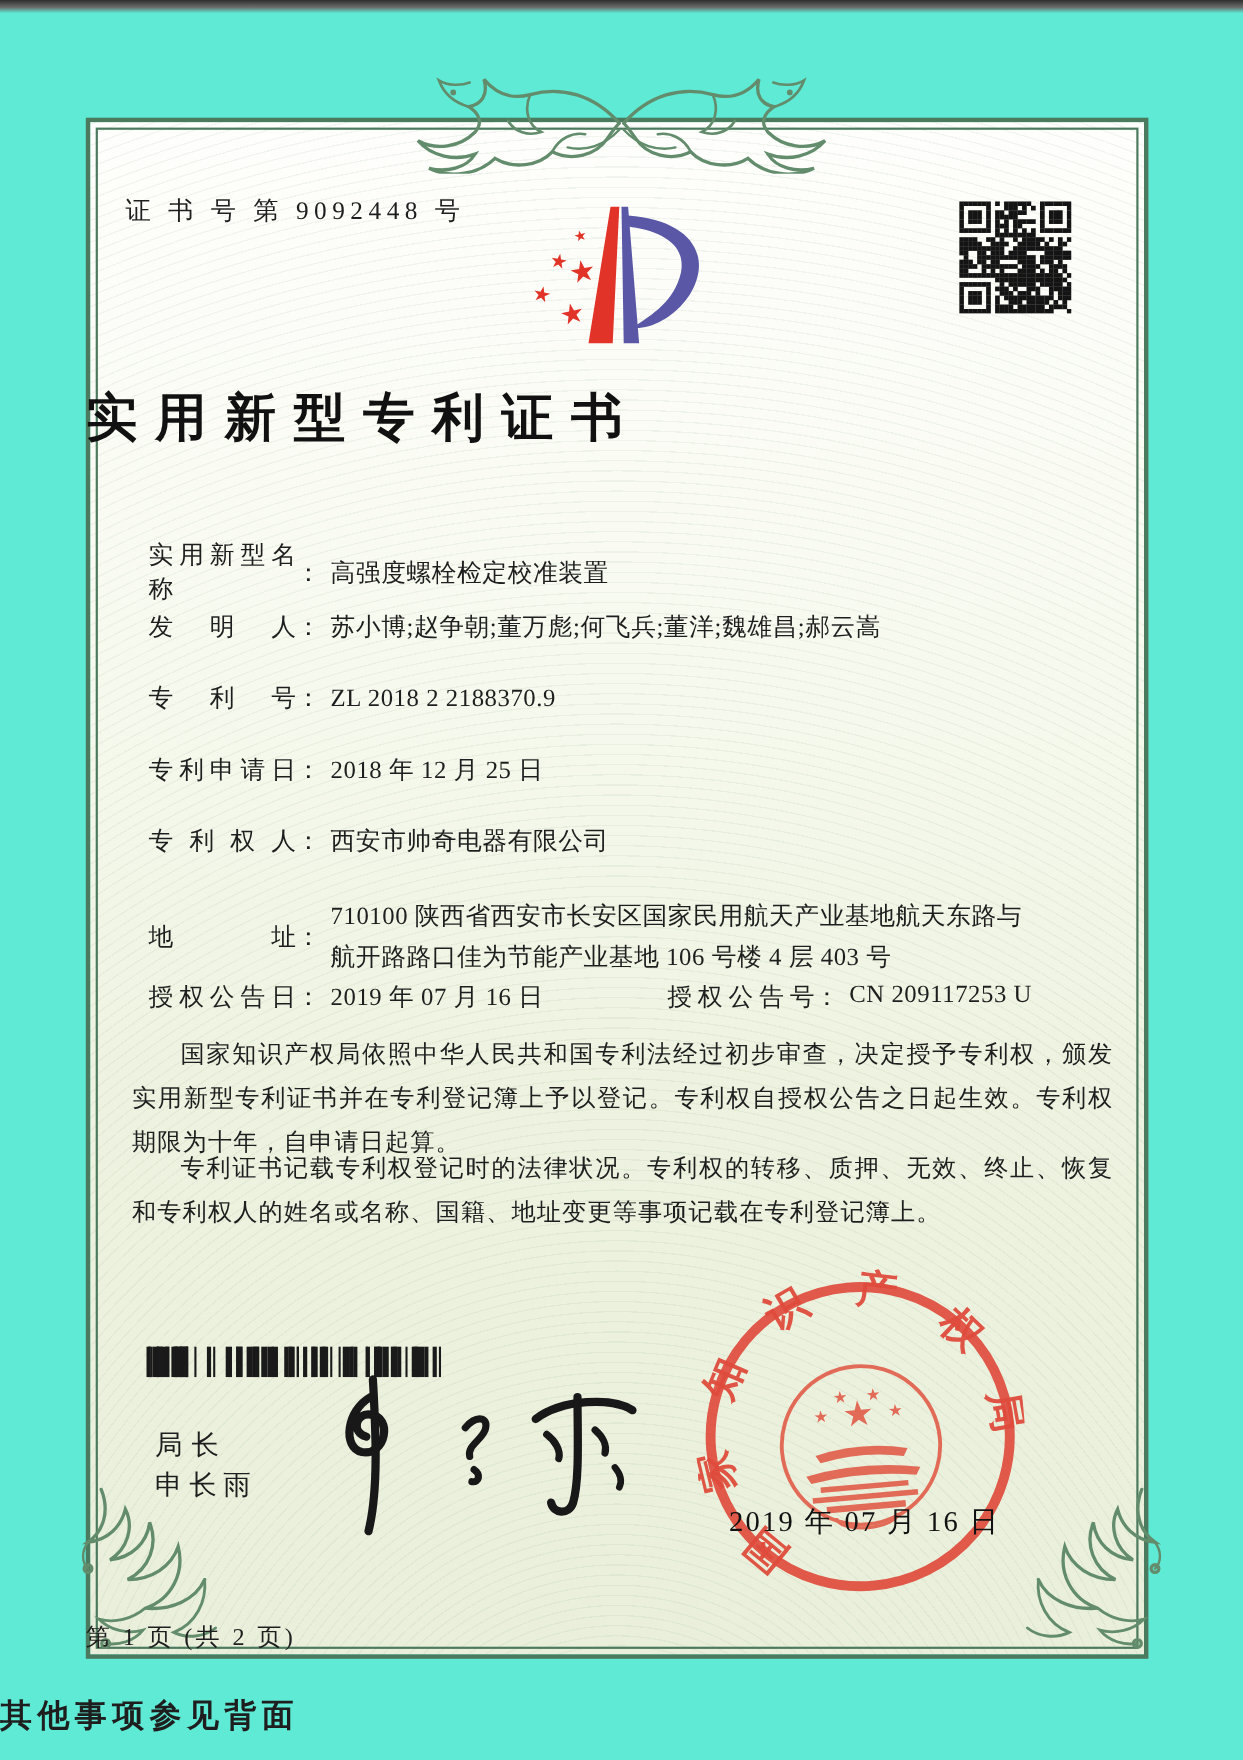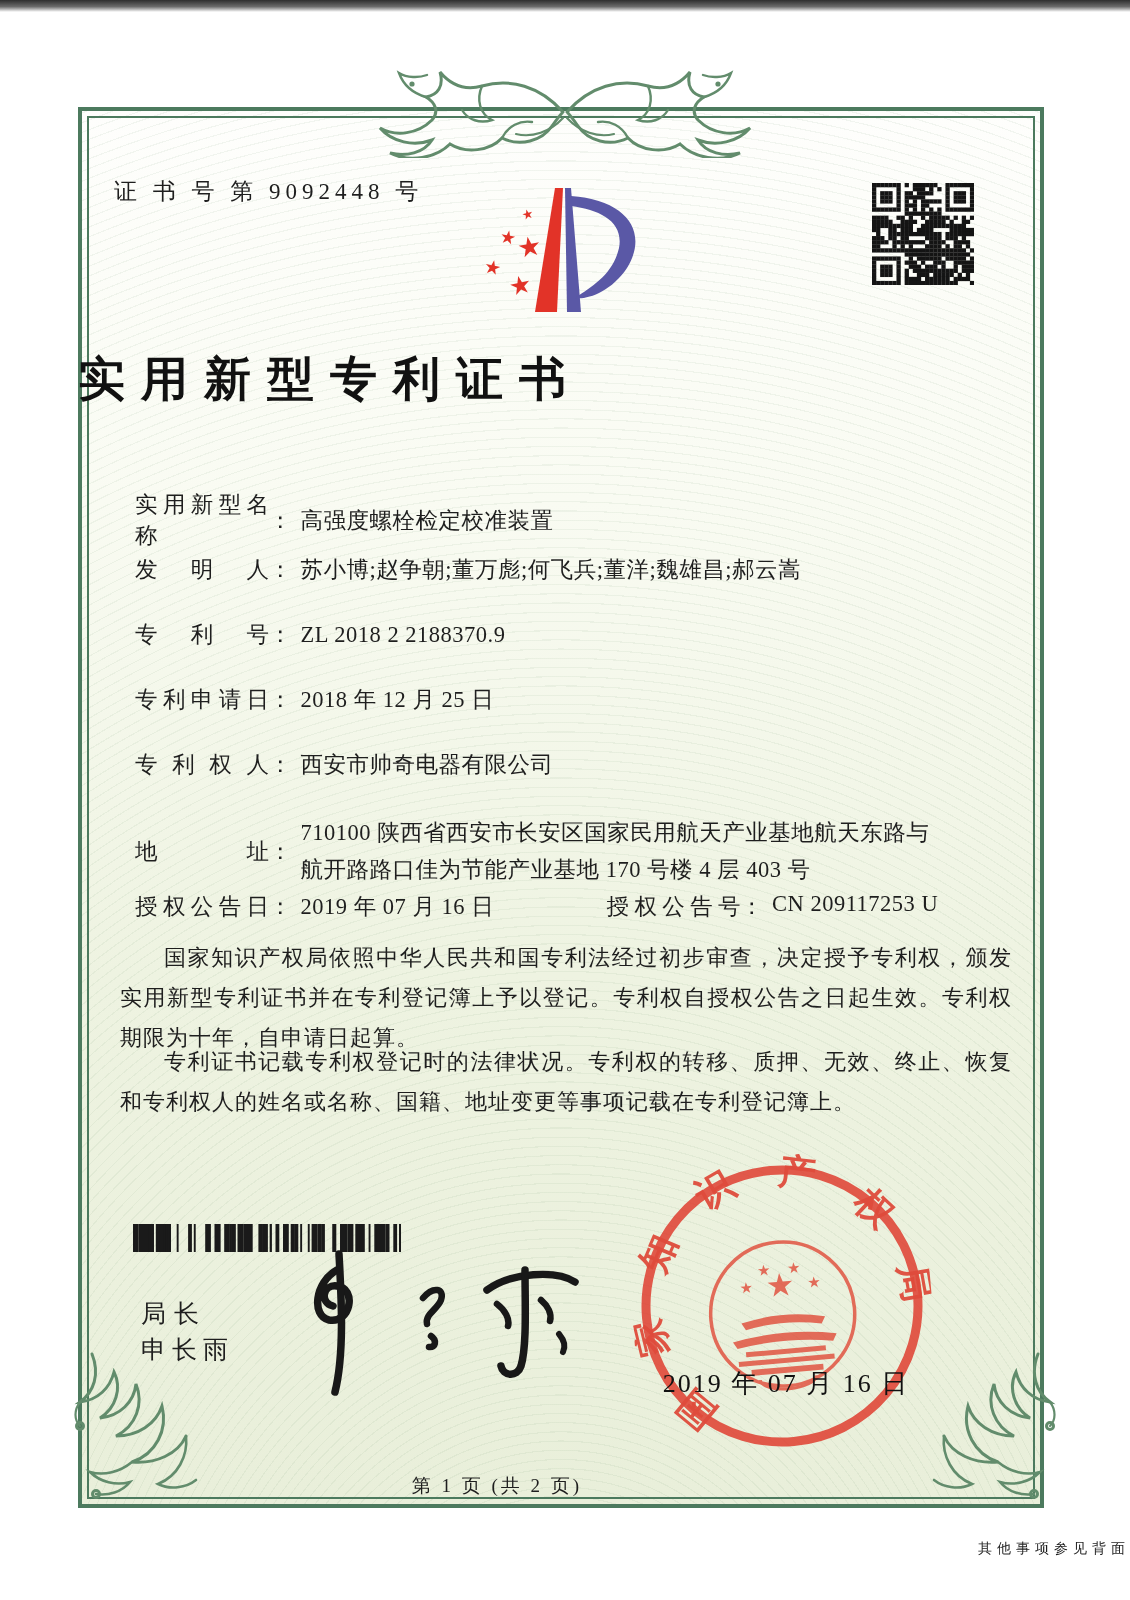--- a/index.html
+++ b/index.html
@@ -1,18 +1,18 @@
 <!DOCTYPE html>
 <html><head>
 <meta charset="utf-8">
 <style>
   html,body{margin:0;padding:0;background:#e8e8e8;}
   .page{
     position:relative;width:1130px;height:1600px;margin:0 auto;
-    background:#ffffff;overflow:hidden;
+    background:#5eead4;overflow:hidden;
     font-family:"Liberation Serif","DejaVu Serif",serif;color:#1e1e1e;
   }
   .scan-edge{position:absolute;left:0;top:0;width:100%;height:12px;
     background:linear-gradient(180deg,#2e2e2e 0%,#6b6b6b 55%,rgba(160,160,160,0) 100%);}
   
   .frame{
     position:absolute;left:78px;top:107px;width:966px;height:1401px;
     border:4px solid #4c7a5e;box-sizing:border-box;
     background:
       repeating-radial-gradient(120% 95% at 50% 118%, rgba(110,150,110,0.085) 0 1px, rgba(0,0,0,0) 1px 8px),
@@ -40,22 +40,22 @@
     position:absolute;left:120px;width:892px;font-size:22px;line-height:40px;
     text-align:justify;text-indent:2em;letter-spacing:1px;
   }
   .barcode{position:absolute;left:133px;top:1224px;}
   .signer-title{position:absolute;left:141px;top:1283px;font-size:25px;letter-spacing:8px;font-family:Liberation Mono, monospace;margin-top:14px;}
   .signer-name{position:absolute;left:141px;top:1333px;font-size:25px;letter-spacing:6px;font-family:"Liberation Sans","DejaVu Sans",sans-serif;}
   .signature{position:absolute;left:275px;top:1240px;}
   .seal{position:absolute;left:632px;top:1156px;transform:rotate(-5deg);opacity:0.9;}
   .seal-date{position:absolute;left:648px;top:1366px;width:276px;text-align:center;
     font-size:26px;letter-spacing:2px;color:#111;}
-  .page-num{position:absolute;left:78px;top:1473px;width:838px;text-align:center;font-size:19px;letter-spacing:3px;}
-  .back-note{position:absolute;left:0;top:1540px;width:1130px;text-align:right;font-size:14px;letter-spacing:5px;}
+  .page-num{position:absolute;left:78px;top:1473px;width:838px;text-align:left;font-size:22px;letter-spacing:3px;}
+  .back-note{position:absolute;left:0;top:1540px;width:1130px;text-align:left;font-size:29px;letter-spacing:5px;font-weight:bold;}
 </style>
 </head>
 <body>
 
 <div class="page">
   <div class="scan-edge"></div>
 
   <div class="frame"></div>
 
   <svg class="orn" style="left:300px;top:62px;" width="530" height="96" viewBox="0 0 530 96">
@@ -560,21 +560,21 @@
     <span class="val">2018 年 12 月 25 日</span>
   </div>
   <div class="row" style="top:749px">
     <span class="lbl">专 利 权 人</span>
       <span class="colon">：</span>
     <span class="val">西安市帅奇电器有限公司</span>
   </div>
   <div class="row" style="top:814px">
     <span class="lbl">地 址</span>
       <span class="colon">：</span>
-    <span class="val wrap">710100 陕西省西安市长安区国家民用航天产业基地航天东路与航开路路口佳为节能产业基地 170 号楼 4 层 403 号</span>
+    <span class="val wrap">710100 陕西省西安市长安区国家民用航天产业基地航天东路与航开路路口佳为节能产业基地 106 号楼 4 层 403 号</span>
   </div>
   <div class="row" style="top:891px">
     <span class="lbl">授权公告日</span>
       <span class="colon">：</span>
     <span class="val" style="width:262px">2019 年 07 月 16 日</span>
     <span class="pair2">
       <span class="lbl">授权公告号</span>
         <span class="colon">：</span>
       <span class="val">CN 209117253 U</span>
     </span>

